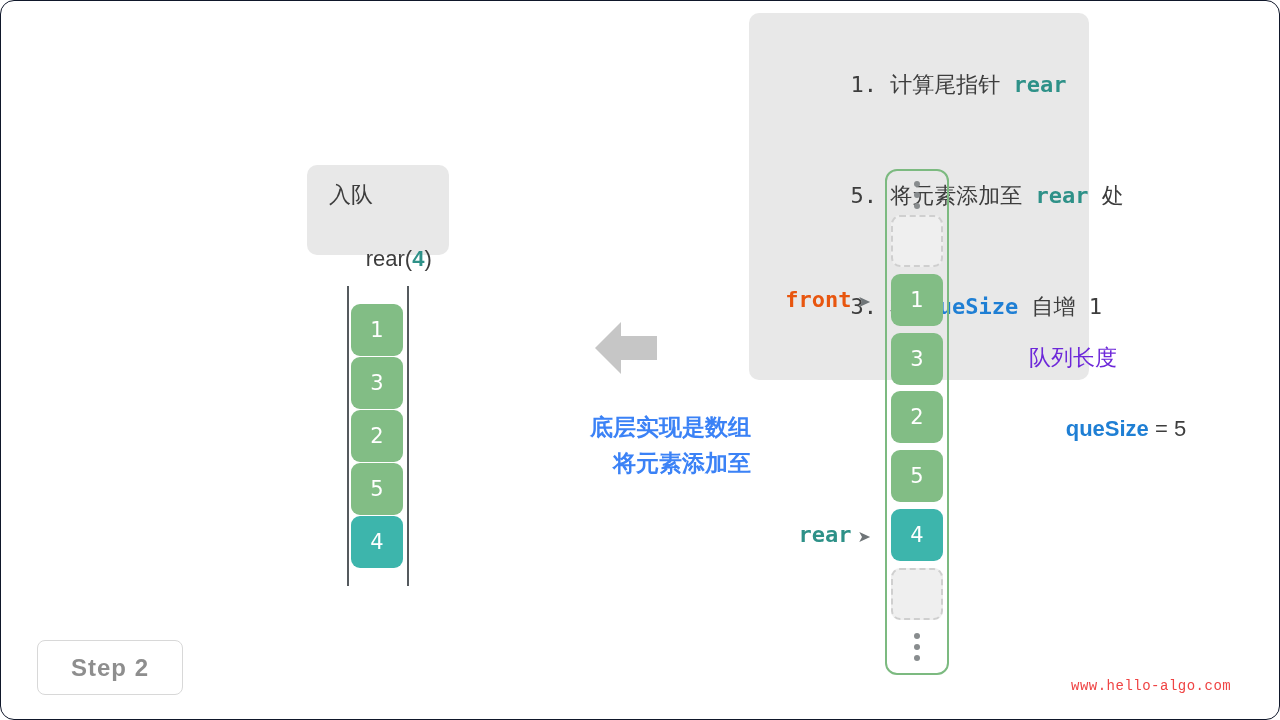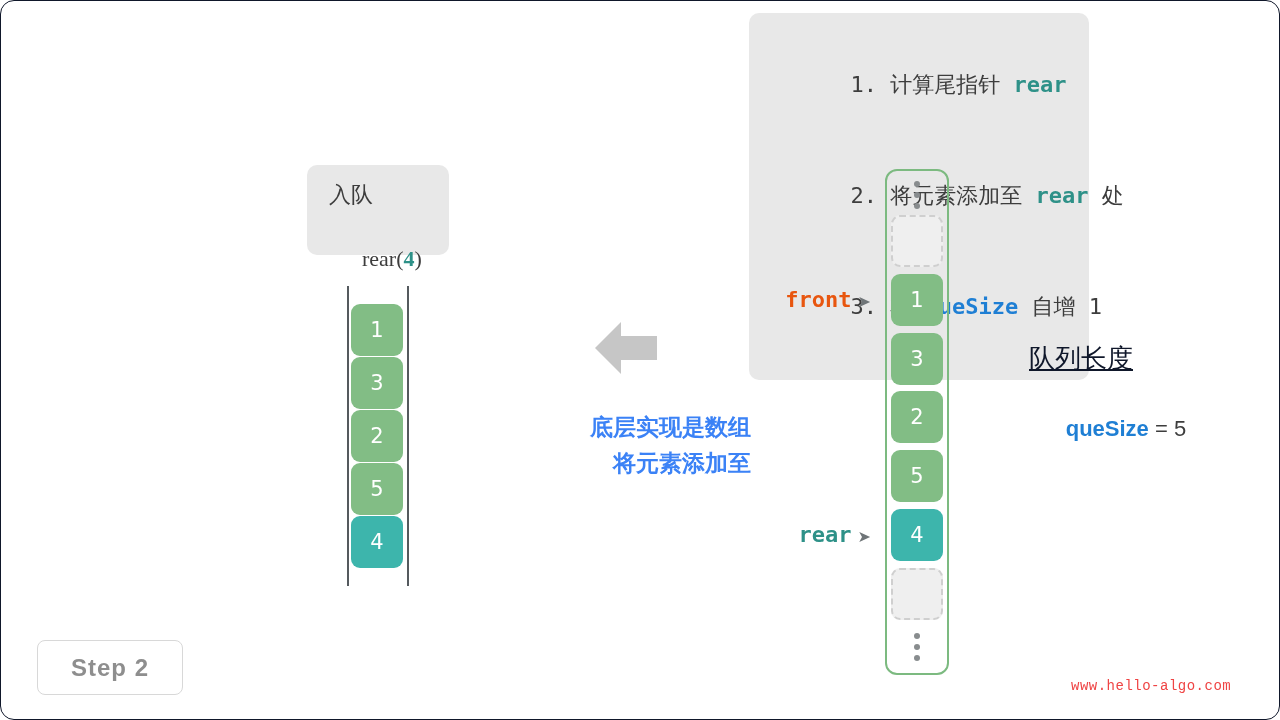--- a/index.html
+++ b/index.html
@@ -48,21 +48,21 @@
     left: 306px;
     top: 164px;
     width: 142px;
     height: 90px;
     background: #e8e8e8;
     border-radius: 10px;
     box-sizing: border-box;
     padding: 14px 0 0 22px;
   }
   .push-line {
-    font-family: Liberation Serif, serif;
+    font-family: Liberation Sans, sans-serif;
     font-size: 22px;
     line-height: 32px;
     color: #3d3d3d;
     white-space: pre;
   }
   .push-num { color: #2e9188; font-weight: bold; }
 
   
   .rail {
     width: 2px;
@@ -148,24 +148,23 @@
   .ptr-arrow {
     color: #6f7578;
     font-size: 16px;
     padding-left: 6px;
     font-family: "DejaVu Sans", "Liberation Sans", sans-serif;
   }
 
   
   .info-box { left: 1028px; top: 340px; }
   .info-cn {
-    font-size: 26px;
-    color: #0f172a;
+    font-size: 22px;
+    color: #6d28d9;
     line-height: 34px;
-    text-decoration: underline;
   }
   .info-code {
     font-family: Liberation Sans, sans-serif;
     font-size: 22px;
     color: #3d3d3d;
     line-height: 36px;
     white-space: pre;
   }
 
   
@@ -201,21 +200,21 @@
 </head>
 <body>
 
 <div id="canvas">
 
   <div class="abs note-card">
     <div class="note-line">
       <span>1. 计算尾指针 </span><span class="kw-teal">rear</span><span></span>
     </div>
     <div class="note-line">
-      <span>2. 将元素添加至 </span><span class="kw-teal">rear</span><span> 处</span>
+      <span>5. 将元素添加至 </span><span class="kw-teal">rear</span><span> 处</span>
     </div>
     <div class="note-line">
       <span>3. 将 </span><span class="kw-blue">queSize</span><span> 自增 1</span>
     </div>
   </div>
 
   <div class="abs push-card">
     <div class="push-line">入队</div>
     <div class="push-line">
       <span>rear(</span><span class="push-num">4</span><span>)</span>

